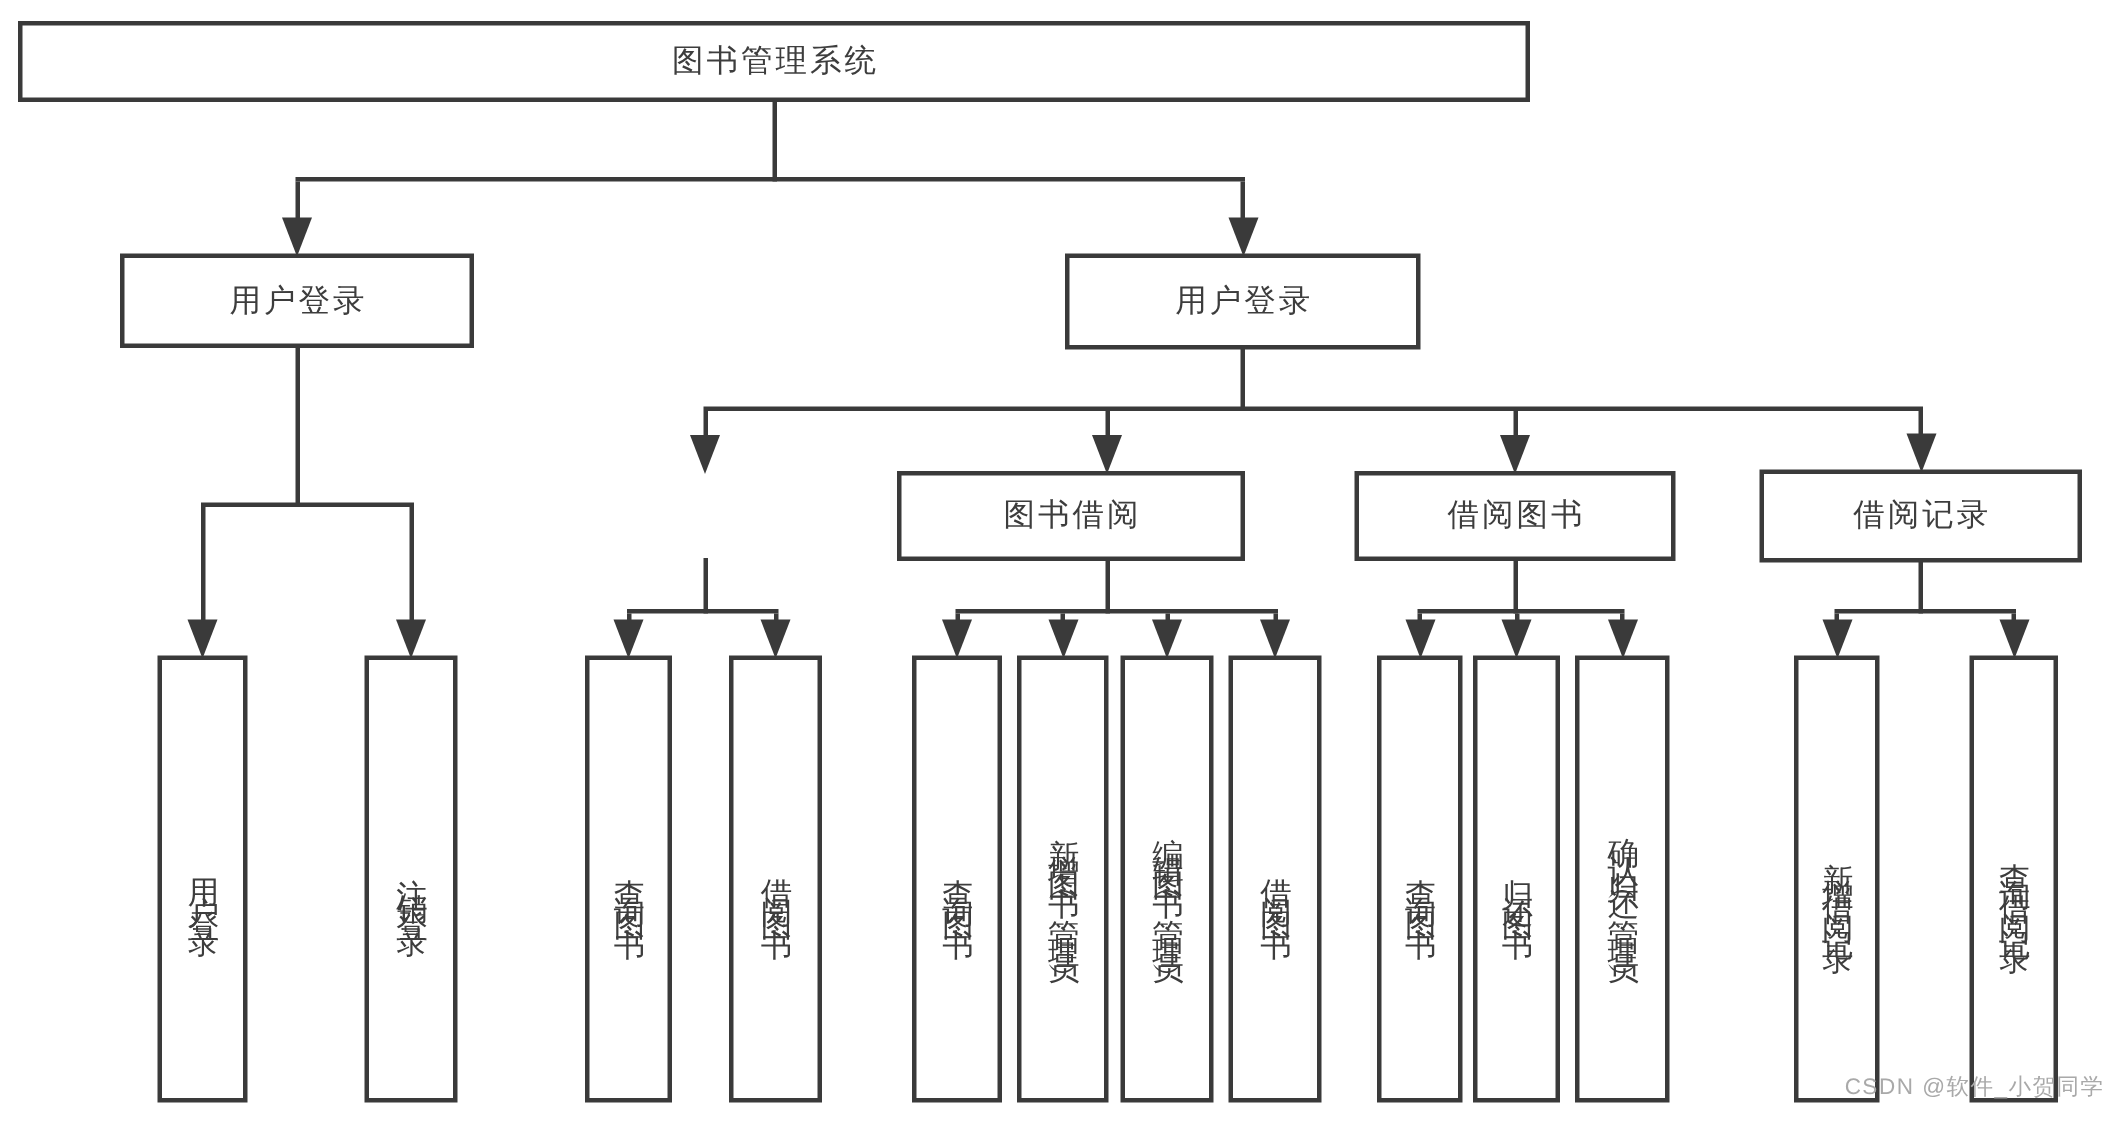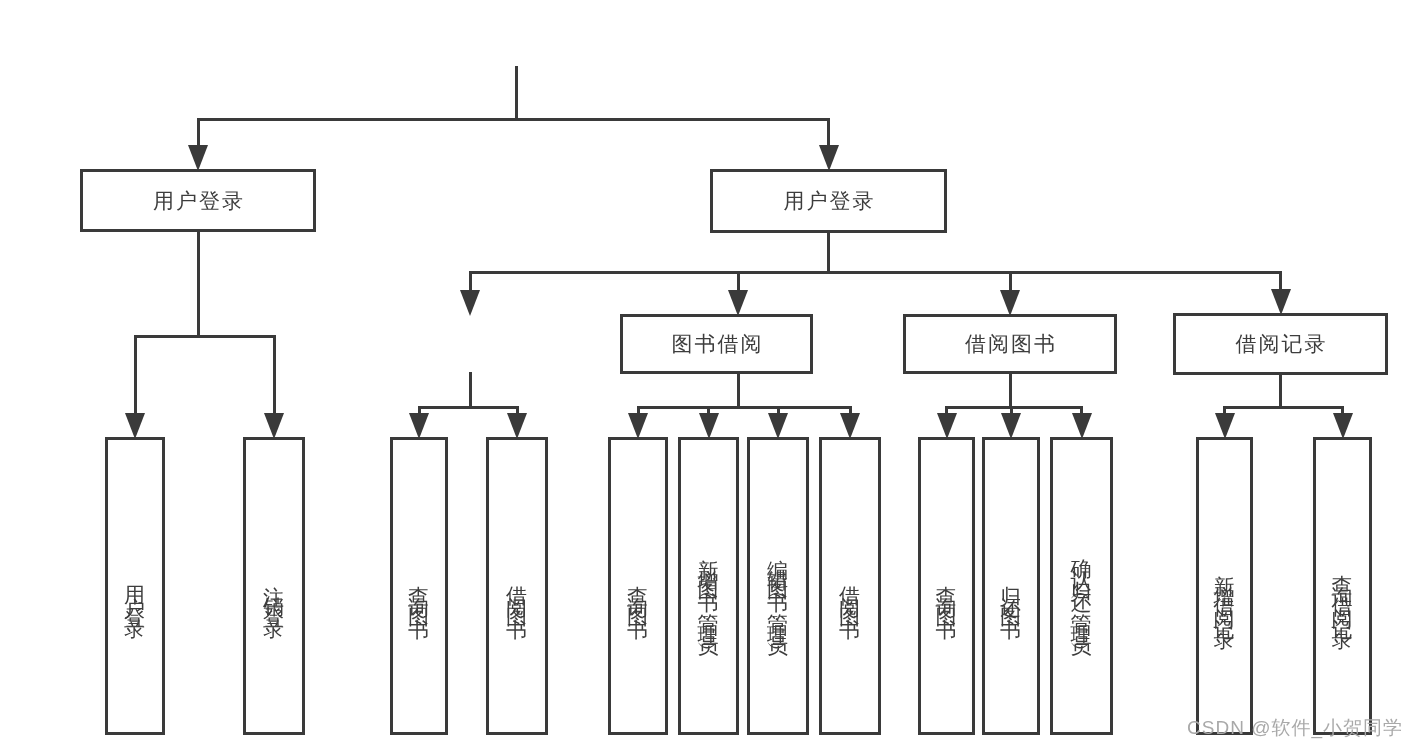--- a/index.html
+++ b/index.html
@@ -44,37 +44,40 @@
     width:0;height:0;
     border-left:10px solid transparent;
     border-right:10px solid transparent;
     border-top:26px solid var(--line,#3a3a3a);
   }
   .watermark{
     position:absolute;
     right:2px;
     top:715px;
     color:var(--wm,#a9a9a9);
-    font-size:19px;
+    font-size:15px;
     letter-spacing:1px;
     z-index:5;
   }
 </style>
 </head>
 <body>
 
 <div class="canvas">
   <div class="watermark">CSDN @软件_小贺同学</div>
+<div class="node" style="left: 12px; top: 14px; width: 1008px; height: 54px;">
+      <span class="node-label">图书管理系统</span>
+    </div>
     <div class="node" style="left: 80px; top: 169px; width: 236px; height: 63px;">
       <span class="node-label">用户登录</span>
     </div>
     <div class="node" style="left: 710px; top: 169px; width: 237px; height: 64px;">
       <span class="node-label">用户登录</span>
     </div>
-    <div class="node" style="left: 620px; top: 314px; width: 193px; height: 60px;">
+    <div class="node" style="left: 598px; top: 314px; width: 232px; height: 60px;">
       <span class="node-label">图书借阅</span>
     </div>
     <div class="node" style="left: 903px; top: 314px; width: 214px; height: 60px;">
       <span class="node-label">借阅图书</span>
     </div>
     <div class="node" style="left: 1173px; top: 313px; width: 215px; height: 62px;">
       <span class="node-label">借阅记录</span>
     </div>
     <div class="node vertical" style="left: 105px; top: 437px; width: 60px; height: 298px;">
       <span class="node-label">用户登录</span>

